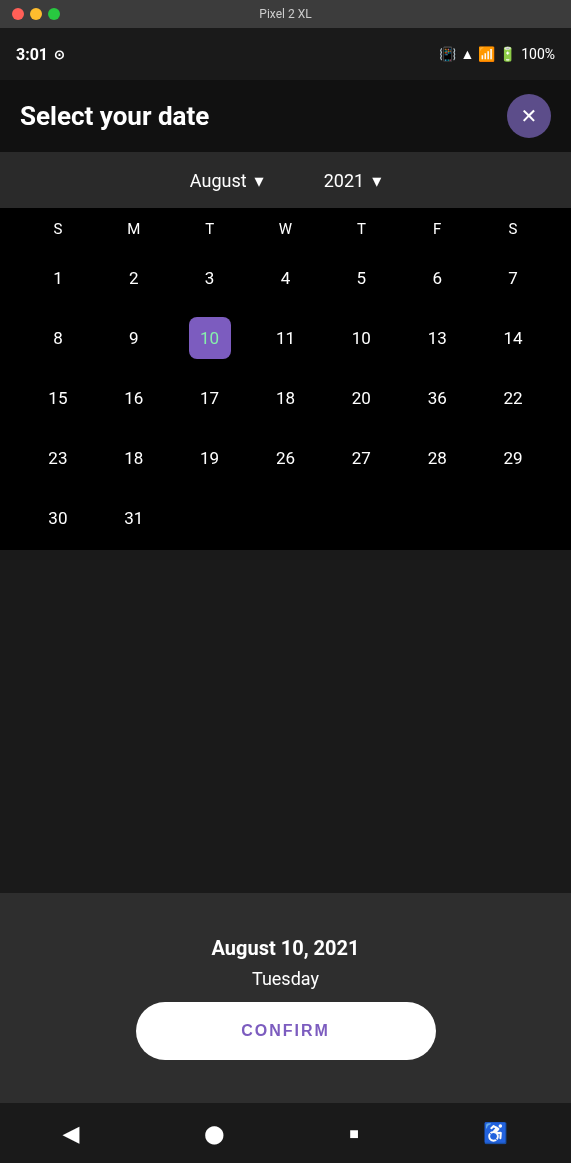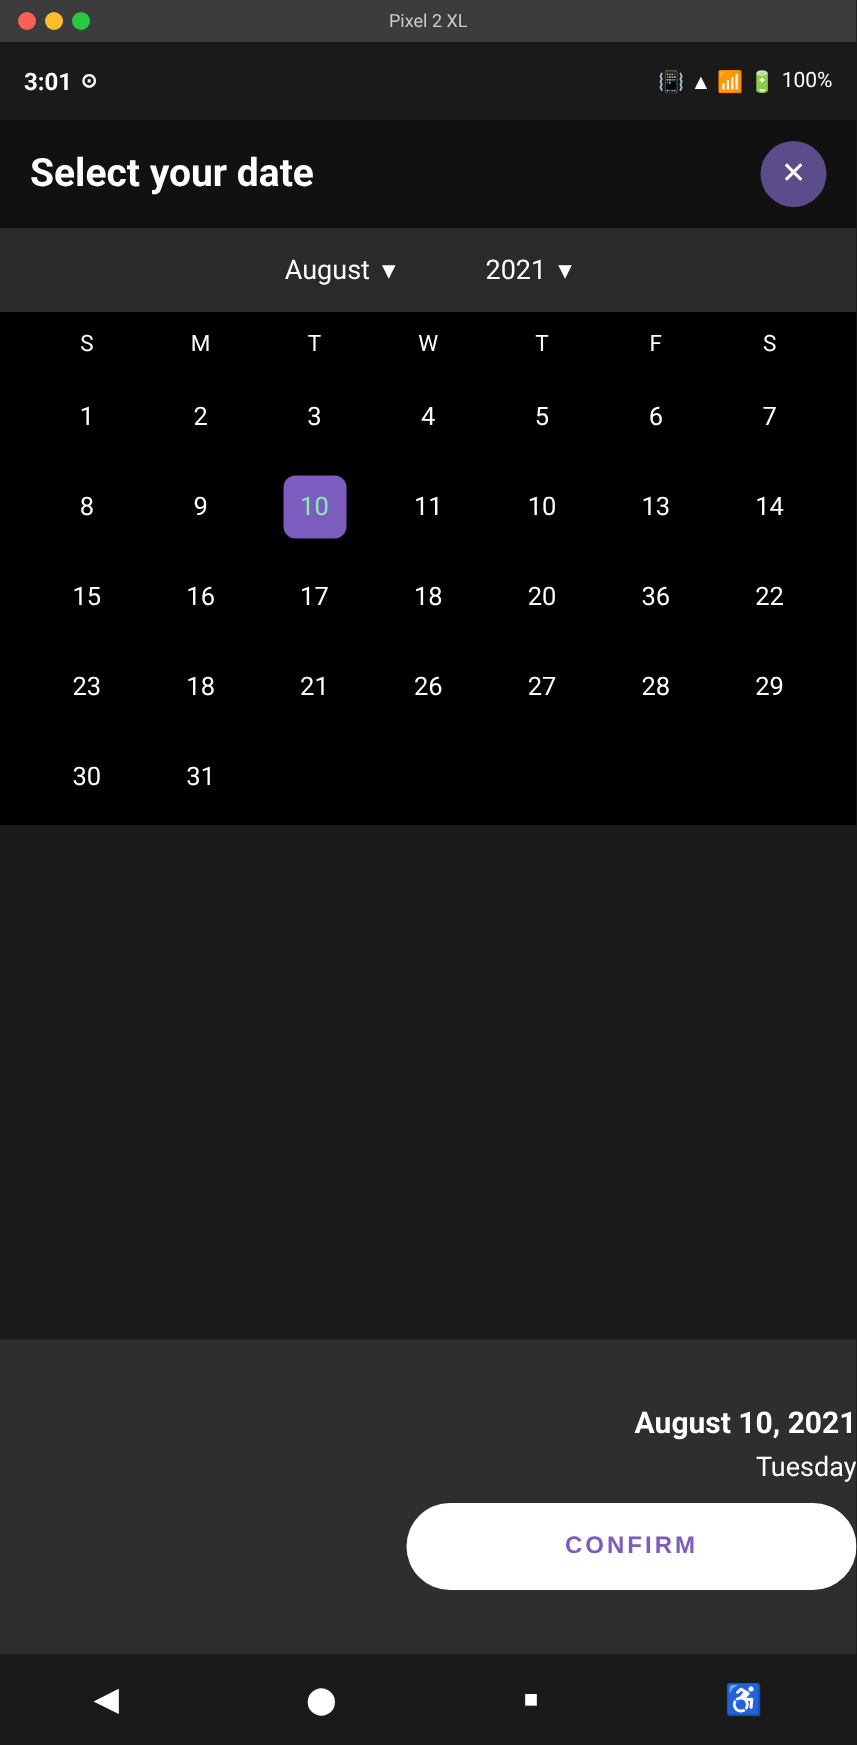--- a/index.html
+++ b/index.html
@@ -152,21 +152,21 @@
     
     .bottom-panel {
       position: absolute;
       bottom: 60px;
       left: 0;
       width: 100%;
       height: 210px;
       background: #2e2e2e;
       display: flex;
       flex-direction: column;
-      align-items: flex-end;
+      align-items: center;
       justify-content: center;
       gap: 8px;
     }
     .selected-date {
       color: white;
       font-size: 20px;
       font-weight: bold;
     }
     .selected-day {
       color: white;
@@ -359,21 +359,21 @@
       <div class="cal-cell">
         <span>22</span>
       </div>
       <div class="cal-cell">
         <span>23</span>
       </div>
       <div class="cal-cell">
         <span>18</span>
       </div>
       <div class="cal-cell">
-        <span>21</span>
+        <span>19</span>
       </div>
       <div class="cal-cell">
         <span>26</span>
       </div>
       <div class="cal-cell">
         <span>27</span>
       </div>
       <div class="cal-cell">
         <span>28</span>
       </div>

